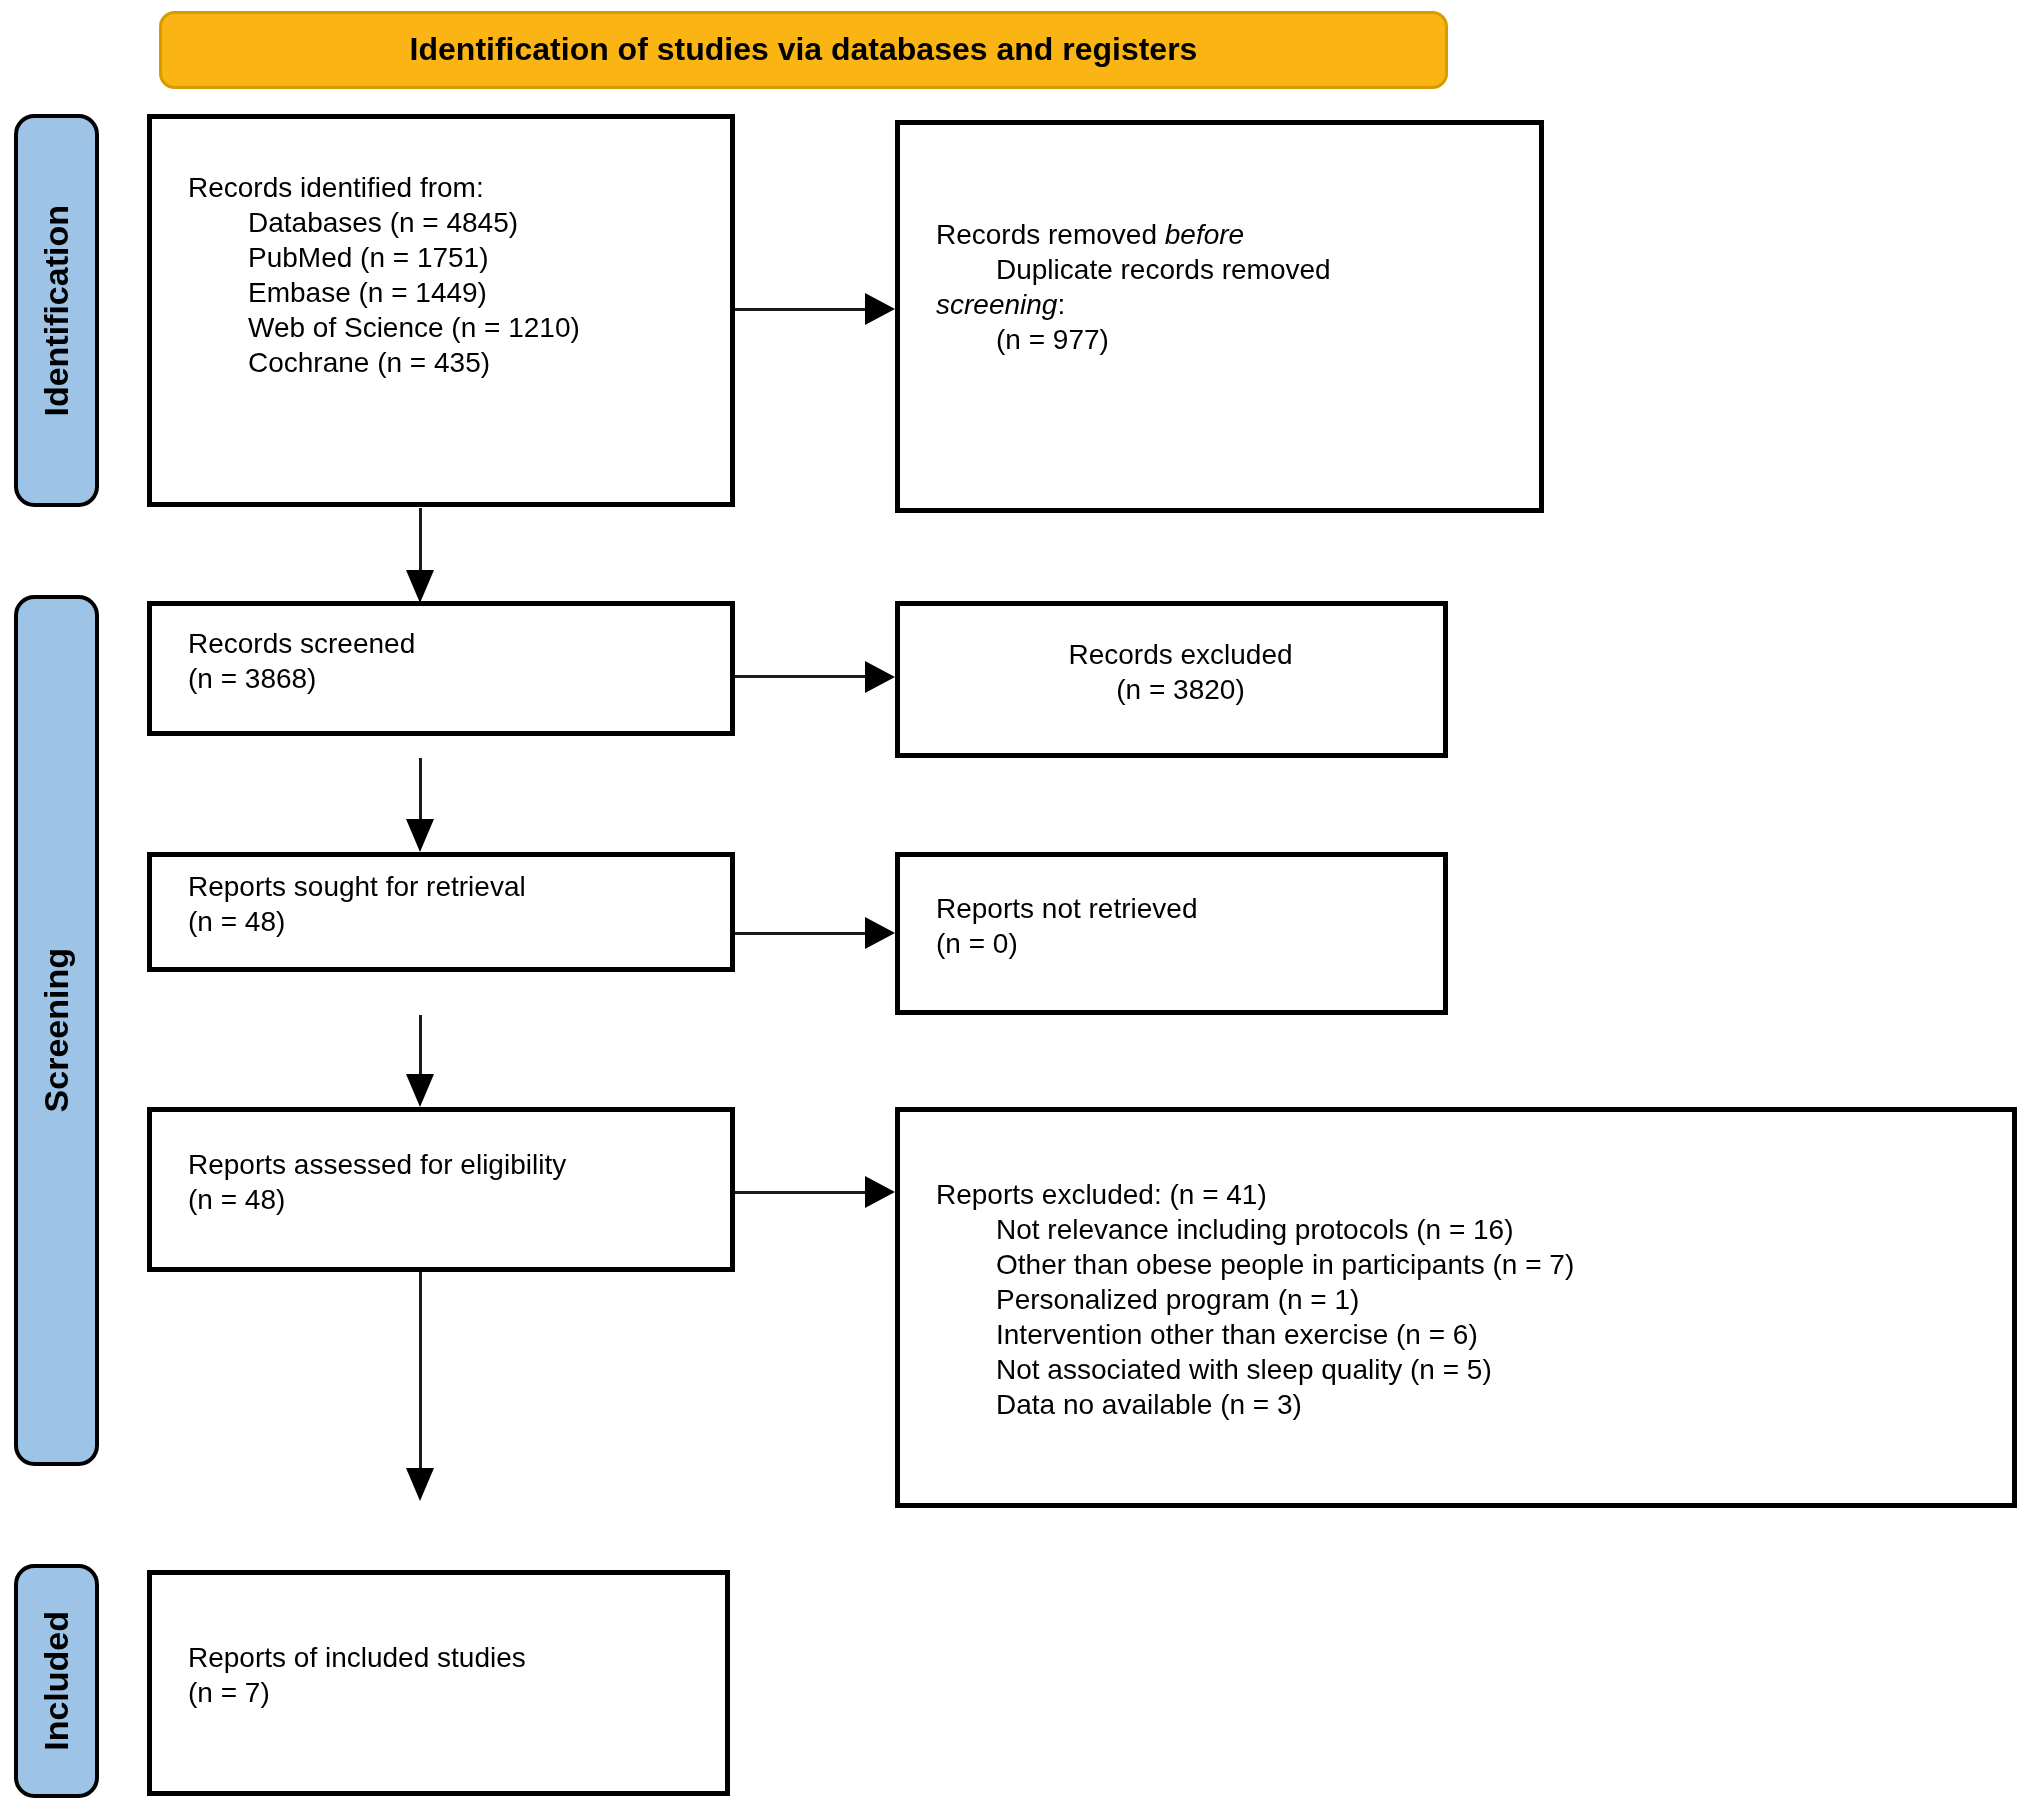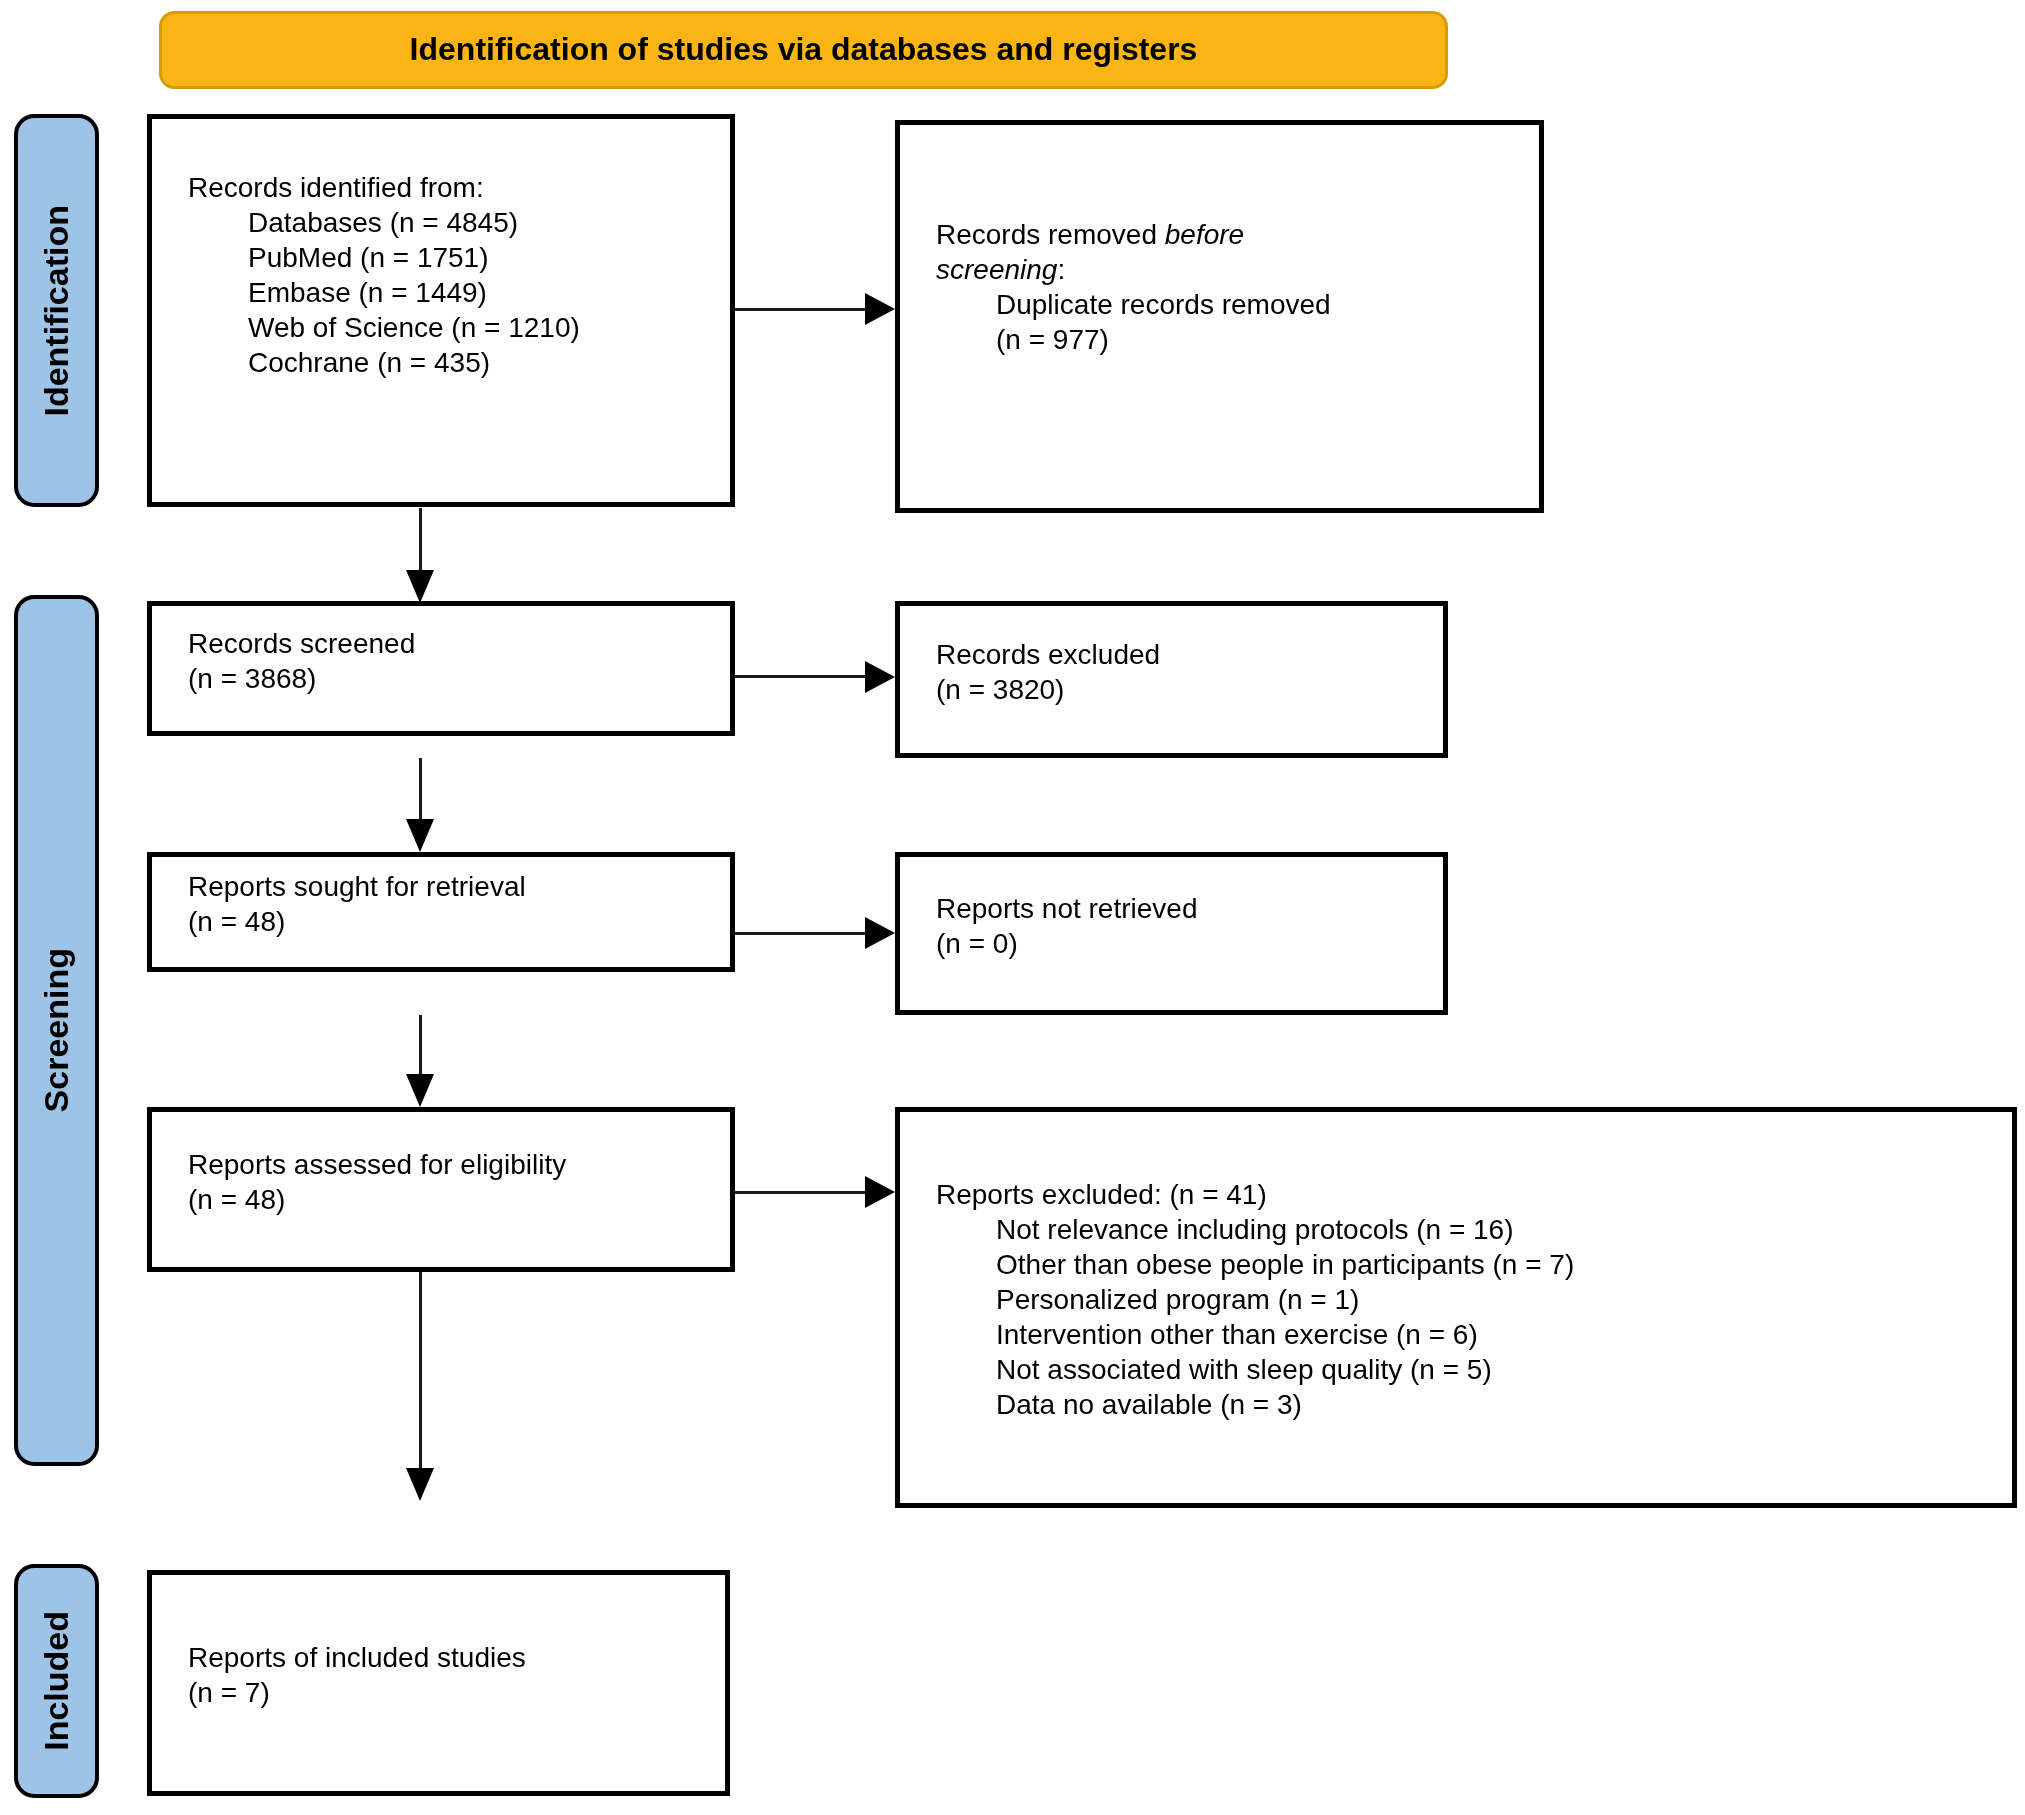--- a/index.html
+++ b/index.html
@@ -54,21 +54,21 @@
     display: flex; flex-direction: column; justify-content: center;
     font-size: 28px; line-height: 1.25;
     padding: 12px 18px 28px 36px;
   }
   .fbox .indent { padding-left: 60px; }
   .italic { font-style: italic; }
 
   #box-identified        { left: 147px;  top: 114px;  width: 588px;  height: 393px; padding-bottom: 84px; }
   #box-removed           { left: 895px; top: 120px;  width: 649px;  height: 393px; padding-bottom: 72px; }
   #box-screened          { left: 147px;  top: 601px; width: 588px;  height: 135px; }
-  #box-records-excluded  { left: 895px; top: 601px; width: 553px;  height: 157px; }
+  #box-records-excluded  { left: 895px; top: 601px; width: 553px;  height: 157px; text-align: center; }
   #box-sought            { left: 147px;  top: 852px; width: 588px;  height: 120px; }
   #box-not-retrieved     { left: 895px; top: 852px; width: 553px;  height: 163px; }
   #box-assessed          { left: 147px;  top: 1107px; width: 588px;  height: 165px; }
   #box-reports-excluded  { left: 895px; top: 1107px; width: 1122px; height: 401px; }
   #box-included-studies  { left: 147px;  top: 1570px; width: 583px;  height: 226px; }
 
   
   .hline { position: absolute; height: 3px; background: #1a1a1a; }
   .vline { position: absolute; width: 3px;  background: #1a1a1a; }
   .arrow-right {
@@ -109,24 +109,24 @@
     <div class="line indent">PubMed (n = 1751)</div>
     <div class="line indent">Embase (n = 1449)</div>
     <div class="line indent">Web of Science (n = 1210)</div>
     <div class="line indent">Cochrane (n = 435)</div>
   </div>
 
   <div class="fbox" id="box-removed">
     <div class="line">
       <span>Records removed </span><span class="italic">before</span>
     </div>
+    <div class="line indent">Duplicate records removed</div>
     <div class="line">
       <span class="italic">screening</span><span>:</span>
     </div>
-    <div class="line indent">Duplicate records removed</div>
     <div class="line indent">(n = 977)</div>
   </div>
 
   <div class="fbox" id="box-screened">
     <div class="line">Records screened</div>
     <div class="line">(n = 3868)</div>
   </div>
   <div class="fbox" id="box-records-excluded">
     <div class="line">Records excluded</div>
     <div class="line">(n = 3820)</div>

